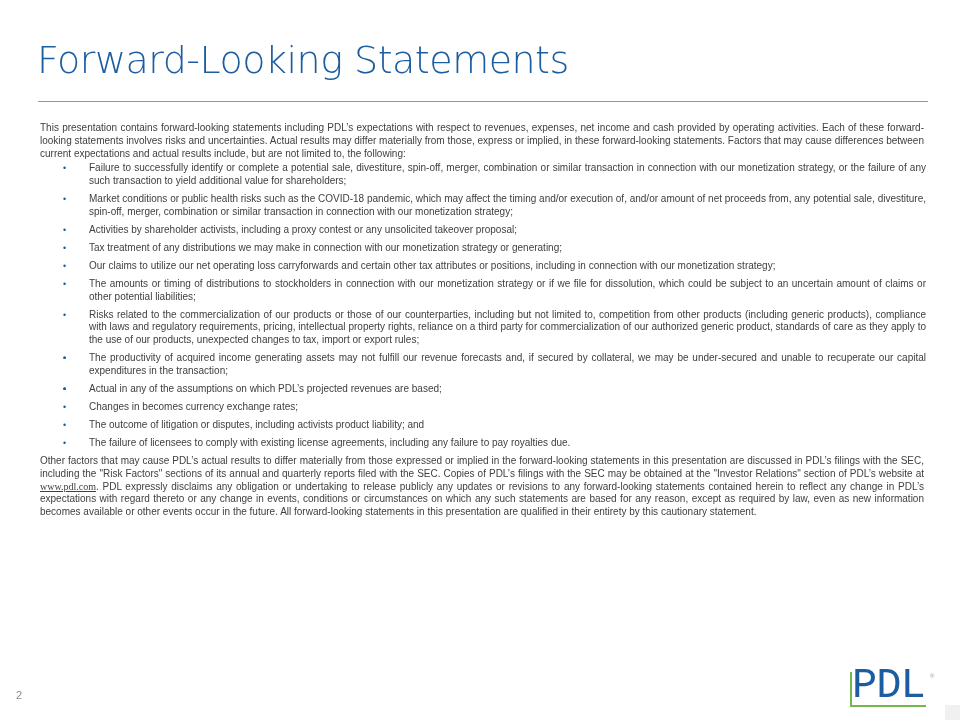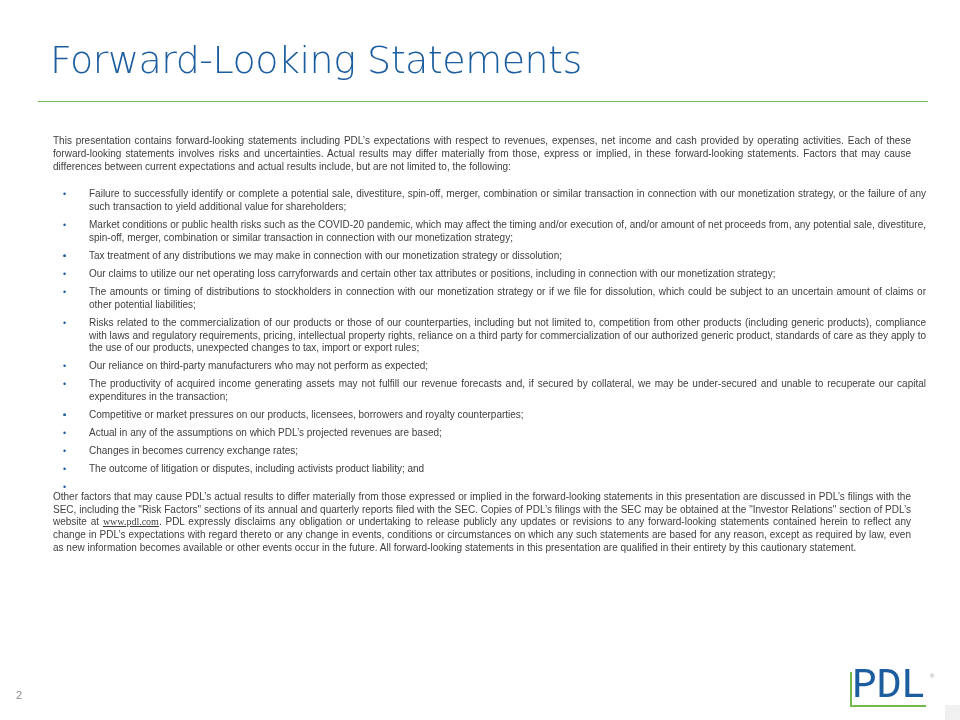--- a/index.html
+++ b/index.html
@@ -9,32 +9,31 @@
     font-family: "Liberation Sans", sans-serif;
   }
   .title {
     position: absolute; left: 37px; top: 30px;
     font-family: "DejaVu Sans", sans-serif;
     font-weight: 300;
     font-size: 38px; letter-spacing: -0.5px;
     color: #1c5d9f;
     white-space: nowrap;
     line-height: 60px;
-    margin-left: 13px;
   }
   .rule {
     position: absolute; left: 38px; top: 101px; width: 890px; height: 1px;
     background: #72b84a;
   }
   .content {
     position: absolute; left: 38px; top: 120px; width: 888px;
     font-size: 10px; line-height: 12.8px; color: #404040;
     text-align: justify;
   }
-  .content p { margin: 15px; }
+  .content p { margin: 2px; }
   .bullets { list-style: none; margin: 2px 0 2px 0; padding: 0; }
   .bullets li {
     position: relative; padding-left: 51px; margin: 0 0 5.2px 0;
   }
   .bullets li .dot {
     position: absolute; left: 25px; top: 0; color: #1c5d9f; font-size: 9px;
   }
   .link { text-decoration: underline; color: #404040; font-family: Liberation Serif, serif; }
   .page-num {
     position: absolute; left: 16px; top: 689px;
@@ -64,34 +63,34 @@
 </head>
 <body>
 
 <div class="title">Forward-Looking Statements</div>
 <div class="rule"></div>
 
 <div class="content">
   <p>This presentation contains forward-looking statements including PDL’s expectations with respect to revenues, expenses, net income and cash provided by operating activities. Each of these forward-looking statements involves risks and uncertainties. Actual results may differ materially from those, express or implied, in these forward-looking statements. Factors that may cause differences between current expectations and actual results include, but are not limited to, the following:</p>
   <ul class="bullets">
     <li><span class="dot">•</span><span>Failure to successfully identify or complete a potential sale, divestiture, spin-off, merger, combination or similar transaction in connection with our monetization strategy, or the failure of any such transaction to yield additional value for shareholders;</span></li>
-    <li><span class="dot">•</span><span>Market conditions or public health risks such as the COVID-20 pandemic, which may affect the timing and/or execution of, and/or amount of net proceeds from, any potential sale, divestiture, spin-off, merger, combination or similar transaction in connection with our monetization strategy;</span></li>
-    <li><span class="dot">•</span></li>
-    <li><span class="dot">•</span><span>Tax treatment of any distributions we may make in connection with our monetization strategy or dissolution;</span></li>
+    <li><span class="dot">•</span><span>Market conditions or public health risks such as the COVID-18 pandemic, which may affect the timing and/or execution of, and/or amount of net proceeds from, any potential sale, divestiture, spin-off, merger, combination or similar transaction in connection with our monetization strategy;</span></li>
+    <li><span class="dot">•</span><span>Activities by shareholder activists, including a proxy contest or any unsolicited takeover proposal;</span></li>
+    <li><span class="dot">•</span><span>Tax treatment of any distributions we may make in connection with our monetization strategy or generating;</span></li>
     <li><span class="dot">•</span><span>Our claims to utilize our net operating loss carryforwards and certain other tax attributes or positions, including in connection with our monetization strategy;</span></li>
     <li><span class="dot">•</span><span>The amounts or timing of distributions to stockholders in connection with our monetization strategy or if we file for dissolution, which could be subject to an uncertain amount of claims or other potential liabilities;</span></li>
     <li><span class="dot">•</span><span>Risks related to the commercialization of our products or those of our counterparties, including but not limited to, competition from other products (including generic products), compliance with laws and regulatory requirements, pricing, intellectual property rights, reliance on a third party for commercialization of our authorized generic product, standards of care as they apply to the use of our products, unexpected changes to tax, import or export rules;</span></li>
-    <li><span class="dot">•</span><span>Our reliance on third-party manufacturers who may not perform as expected;</span></li>
+    <li><span class="dot">•</span></li>
     <li><span class="dot">•</span><span>The productivity of acquired income generating assets may not fulfill our revenue forecasts and, if secured by collateral, we may be under-secured and unable to recuperate our capital expenditures in the transaction;</span></li>
     <li><span class="dot">•</span></li>
-    <li><span class="dot">•</span><span>Competitive or market pressures on our products, licensees, borrowers and royalty counterparties;</span></li>
+    <li><span class="dot">•</span></li>
     <li><span class="dot">•</span><span>Actual in any of the assumptions on which PDL’s projected revenues are based;</span></li>
     <li><span class="dot">•</span><span>Changes in becomes currency exchange rates;</span></li>
     <li><span class="dot">•</span><span>The outcome of litigation or disputes, including activists product liability; and</span></li>
-    <li><span class="dot">•</span></li>
+    <li><span class="dot">•</span><span>The failure of licensees to comply with existing license agreements, including any failure to pay royalties due.</span></li>
   </ul>
   <p><span>Other factors that may cause PDL’s actual results to differ materially from those expressed or implied in the forward-looking statements in this presentation are discussed in PDL’s filings with the SEC, including the "Risk Factors" sections of its annual and quarterly reports filed with the SEC. Copies of PDL’s filings with the SEC may be obtained at the "Investor Relations" section of PDL’s website at </span><a class="link">www.pdl.com</a><span>. PDL expressly disclaims any obligation or undertaking to release publicly any updates or revisions to any forward-looking statements contained herein to reflect any change in PDL’s expectations with regard thereto or any change in events, conditions or circumstances on which any such statements are based for any reason, except as required by law, even as new information becomes available or other events occur in the future. All forward-looking statements in this presentation are qualified in their entirety by this cautionary statement.</span></p>
 </div>
 
 <div class="page-num">2</div>
 
 <div class="logo">
   <div class="bar-v"></div>
   <div class="bar-h"></div>
   <div class="word">PDL</div>

